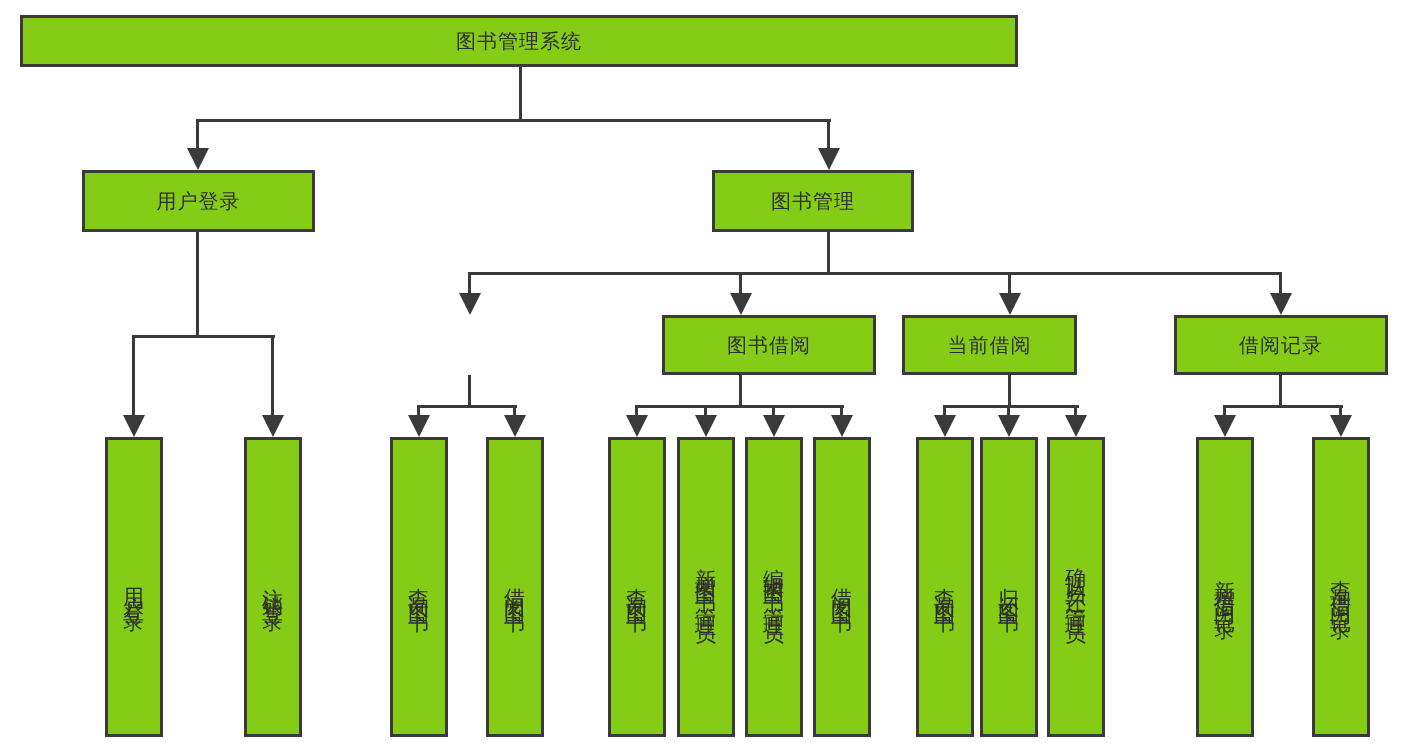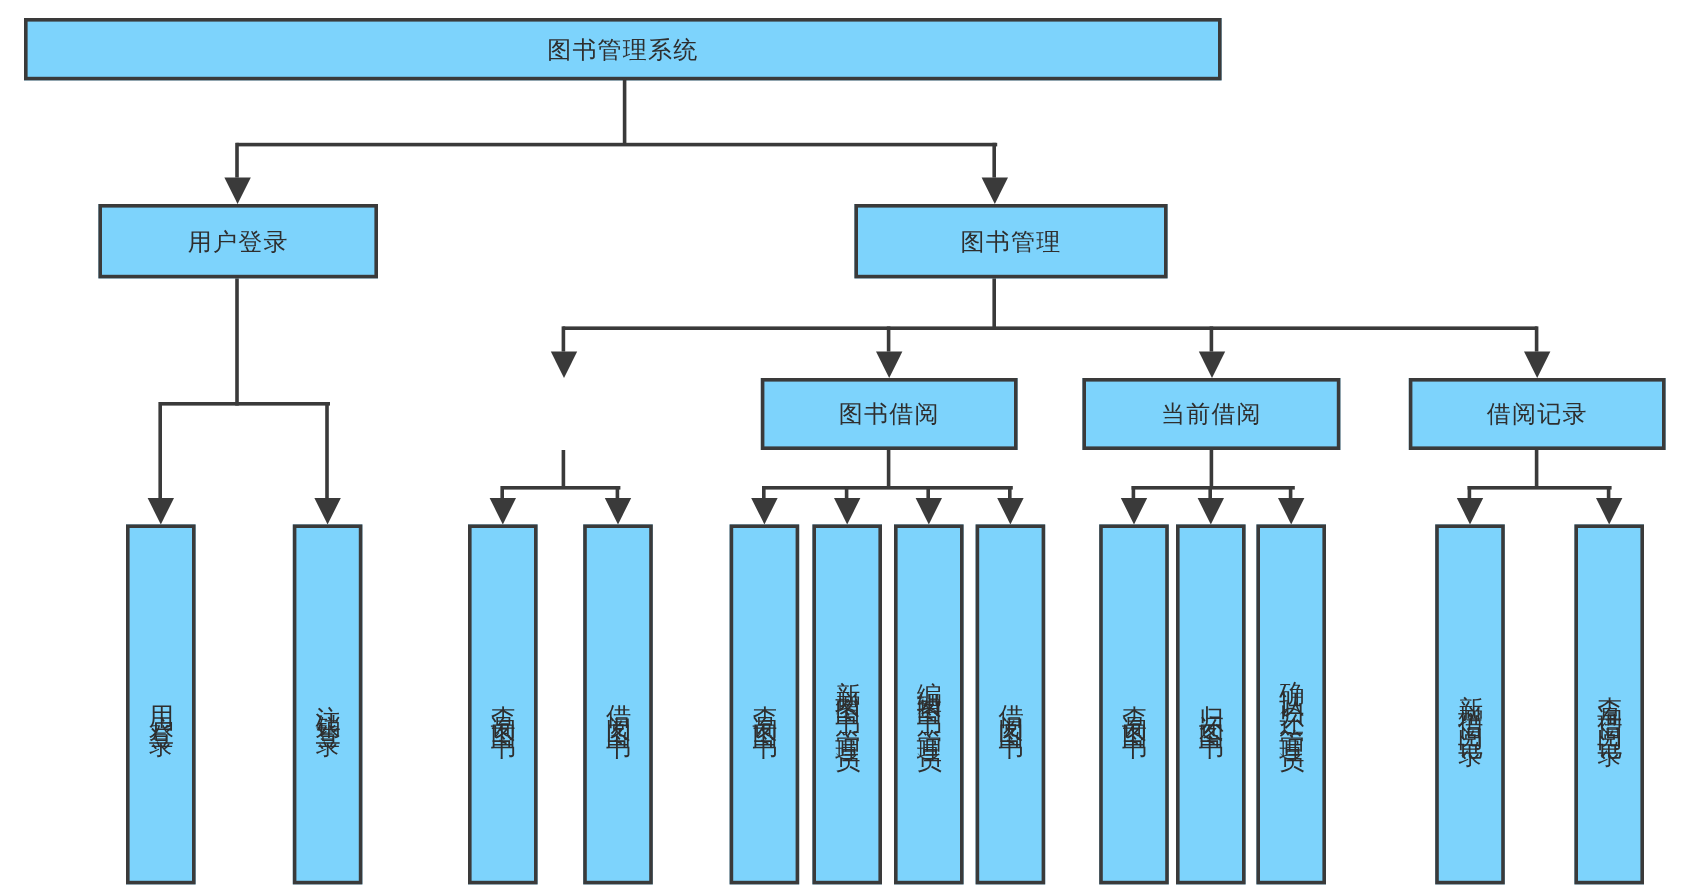--- a/index.html
+++ b/index.html
@@ -14,21 +14,21 @@
     width:1405px;height:747px;
     background:var(--background);
     overflow:hidden;
     font-family:"Liberation Sans","DejaVu Sans",sans-serif;
     color:var(--text);
   }
   .box{
     position:absolute;
     box-sizing:border-box;
     border:3px solid var(--line);
-    background:#7dd3fc;
+    background:#84cc16;
     display:flex;
     align-items:center;
     justify-content:center;
     text-align:center;
   }
   .box .lbl{
     font-size:20px;
     letter-spacing:1px;
     color:var(--text);
     white-space:nowrap;
@@ -75,40 +75,40 @@
   </div>
 
   <div class="vline" style="left:519px;top:65px;height:56px"></div>
   <div class="hline" style="left:197px;top:119px;width:634px"></div>
   <div class="arrow" style="left:196px;top:119px;height:29px"></div>
   <div class="arrow" style="left:827px;top:119px;height:29px"></div>
 
   <div class="box" style="left:82px;top:170px;width:233px;height:62px">
     <span class="lbl">用户登录</span>
   </div>
-  <div class="box" style="left:712px;top:170px;width:261px;height:62px">
+  <div class="box" style="left:712px;top:170px;width:202px;height:62px">
     <span class="lbl">图书管理</span>
   </div>
 
   <div class="vline" style="left:196px;top:232px;height:106px"></div>
   <div class="hline" style="left:133px;top:335px;width:142px"></div>
   <div class="arrow" style="left:132px;top:335px;height:80px"></div>
   <div class="arrow" style="left:271px;top:335px;height:80px"></div>
 
   <div class="vline" style="left:827px;top:232px;height:43px"></div>
   <div class="hline" style="left:469px;top:272px;width:812px"></div>
   <div class="arrow" style="left:468px;top:272px;height:21px"></div>
   <div class="arrow" style="left:739px;top:272px;height:21px"></div>
   <div class="arrow" style="left:1008px;top:272px;height:21px"></div>
   <div class="arrow" style="left:1279px;top:272px;height:21px"></div>
 
-  <div class="box" style="left:634px;top:315px;width:214px;height:60px">
+  <div class="box" style="left:662px;top:315px;width:214px;height:60px">
     <span class="lbl">图书借阅</span>
   </div>
-  <div class="box" style="left:902px;top:315px;width:215px;height:60px">
+  <div class="box" style="left:902px;top:315px;width:175px;height:60px">
     <span class="lbl">当前借阅</span>
   </div>
   <div class="box" style="left:1174px;top:315px;width:214px;height:60px">
     <span class="lbl">借阅记录</span>
   </div>
 
   <div class="vline" style="left:468px;top:375px;height:32px"></div>
   <div class="hline" style="left:418px;top:405px;width:99px"></div>
   <div class="arrow" style="left:417px;top:405px;height:10px"></div>
   <div class="arrow" style="left:513px;top:405px;height:10px"></div>

